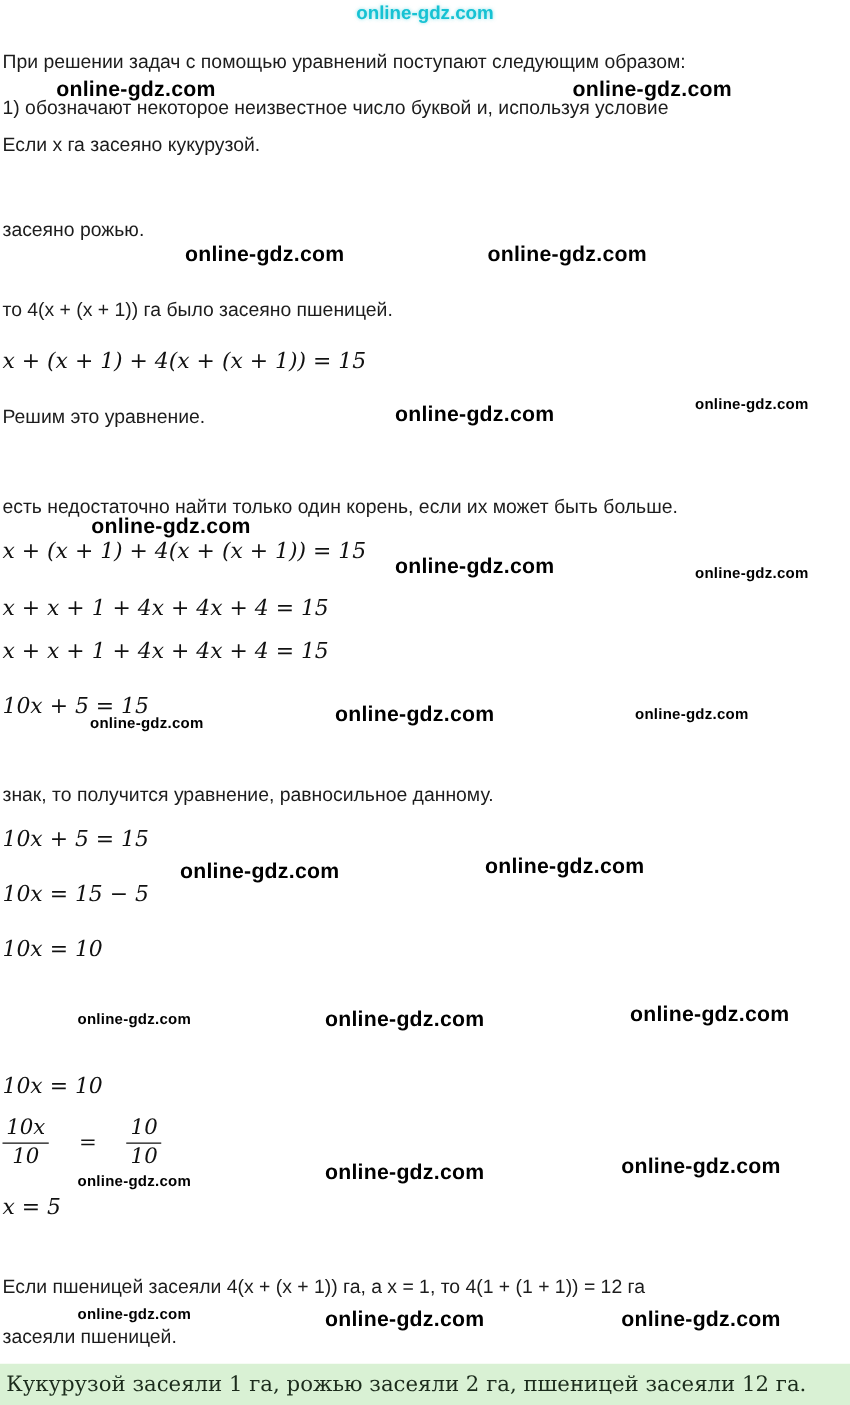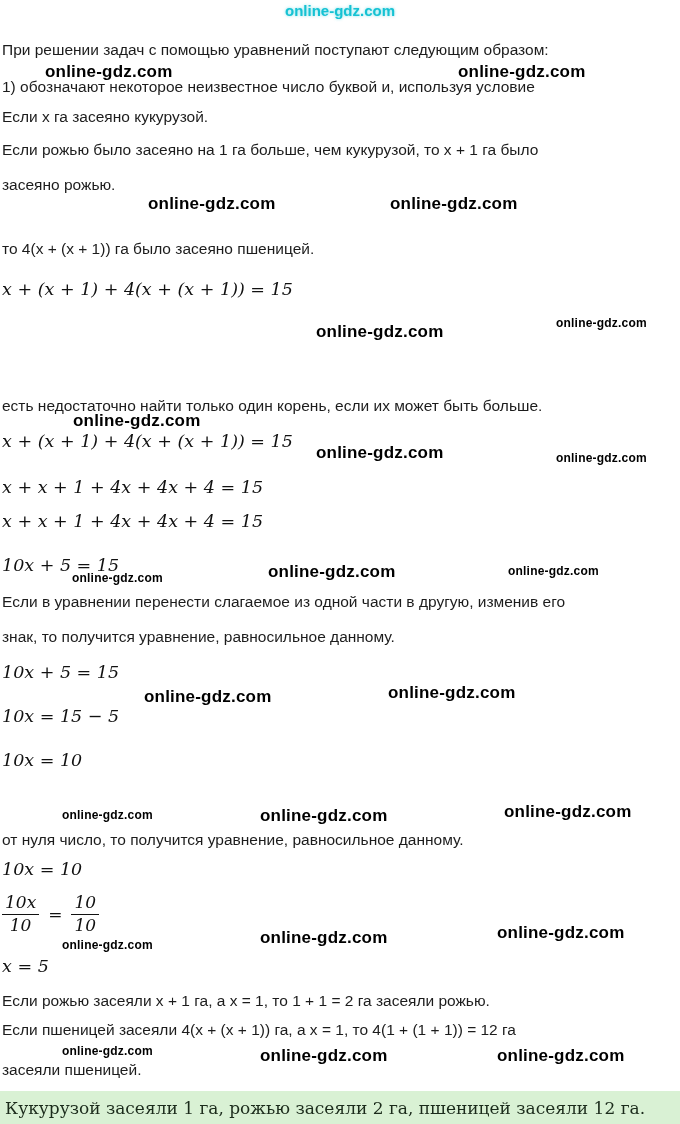--- a/index.html
+++ b/index.html
@@ -21,21 +21,21 @@
   }
   .wm-big{font-size:17px;}
   .wm-small{font-size:12px;}
   .wm-top{
     position:absolute;top:2px;left:50%;transform:translateX(-50%);
     font-weight:700;font-size:15px;color:#16c2d3;z-index:3;text-decoration:none;
     text-shadow:0 0 3px rgba(22,194,211,.55);
     font-family:"Liberation Sans",sans-serif;
   }
   .fracrow{
-    position:absolute;left:2px;display:flex;align-items:center;gap:9px;
+    position:absolute;left:2px;display:flex;align-items:center;gap:24px;
     font-family:"DejaVu Serif",serif;font-style:italic;font-size:17px;color:#111;
   }
   .frac{display:inline-flex;flex-direction:column;text-align:center;line-height:1.15;}
   .frac .num{border-bottom:1.3px solid #111;padding:0 3px 1px;}
   .frac .den{padding-top:1px;}
   .frac-eq{font-style:normal;}
   .conclusion{
     position:absolute;left:0;right:0;top:1091px;height:33px;background:#d9f1d4;
     display:flex;align-items:center;padding-left:5px;box-sizing:border-box;
     font-family:"DejaVu Serif",serif;font-size:17px;color:#1b2b1b;z-index:1;
@@ -69,49 +69,46 @@
   <span class="wm wm-small" style="left:62px;top:938px">online-gdz.com</span>
   <span class="wm wm-big" style="left:260px;top:928px">online-gdz.com</span>
   <span class="wm wm-big" style="left:497px;top:923px">online-gdz.com</span>
   <span class="wm wm-small" style="left:62px;top:1044px">online-gdz.com</span>
   <span class="wm wm-big" style="left:260px;top:1046px">online-gdz.com</span>
   <span class="wm wm-big" style="left:497px;top:1046px">online-gdz.com</span>
 
   <div class="line" style="top:40px">При решении задач с помощью уравнений поступают следующим образом:</div>
   <div class="line" style="top:77px">1) обозначают некоторое неизвестное число буквой и, используя условие</div>
   <div class="line" style="top:107px">Если x га засеяно кукурузой.</div>
-  <div class="line" style="top:140px">Если рожью было засеяно на 1 га больше, чем кукурузой, то x + 1 га было</div>
   <div class="line" style="top:175px">засеяно рожью.</div>
   <div class="line" style="top:239px">то 4(x + (x + 1)) га было засеяно пшеницей.</div>
   <div class="line math" style="top:279px">x + (x + 1) + 4(x + (x + 1)) = 15</div>
+  <div class="line" style="top:324px">Решим это уравнение.</div>
   <div class="line" style="top:396px">есть недостаточно найти только один корень, если их может быть больше.</div>
   <div class="line math" style="top:431px">x + (x + 1) + 4(x + (x + 1)) = 15</div>
   <div class="line math" style="top:477px">x + x + 1 + 4x + 4x + 4 = 15</div>
   <div class="line math" style="top:511px">x + x + 1 + 4x + 4x + 4 = 15</div>
   <div class="line math" style="top:555px">10x + 5 = 15</div>
-  <div class="line" style="top:592px">Если в уравнении перенести слагаемое из одной части в другую, изменив его</div>
   <div class="line" style="top:627px">знак, то получится уравнение, равносильное данному.</div>
   <div class="line math" style="top:662px">10x + 5 = 15</div>
   <div class="line math" style="top:706px">10x = 15 − 5</div>
   <div class="line math" style="top:750px">10x = 10</div>
-  <div class="line" style="top:830px">от нуля число, то получится уравнение, равносильное данному.</div>
   <div class="line math" style="top:859px">10x = 10</div>
 
   <div class="fracrow" style="top:893px">
     <span class="frac">
       <span class="num">10x</span>
       <span class="den">10</span>
     </span>
     <span class="frac-eq">=</span>
     <span class="frac">
       <span class="num">10</span>
       <span class="den">10</span>
     </span>
   </div>
 
   <div class="line math" style="top:956px">x = 5</div>
-  <div class="line" style="top:991px">Если рожью засеяли x + 1 га, а x = 1, то 1 + 1 = 2 га засеяли рожью.</div>
   <div class="line" style="top:1020px">Если пшеницей засеяли 4(x + (x + 1)) га, а x = 1, то 4(1 + (1 + 1)) = 12 га</div>
   <div class="line" style="top:1060px">засеяли пшеницей.</div>
 
   <div class="conclusion">Кукурузой засеяли 1 га, рожью засеяли 2 га, пшеницей засеяли 12 га.</div>
 
 </div>
 
 </body></html>

